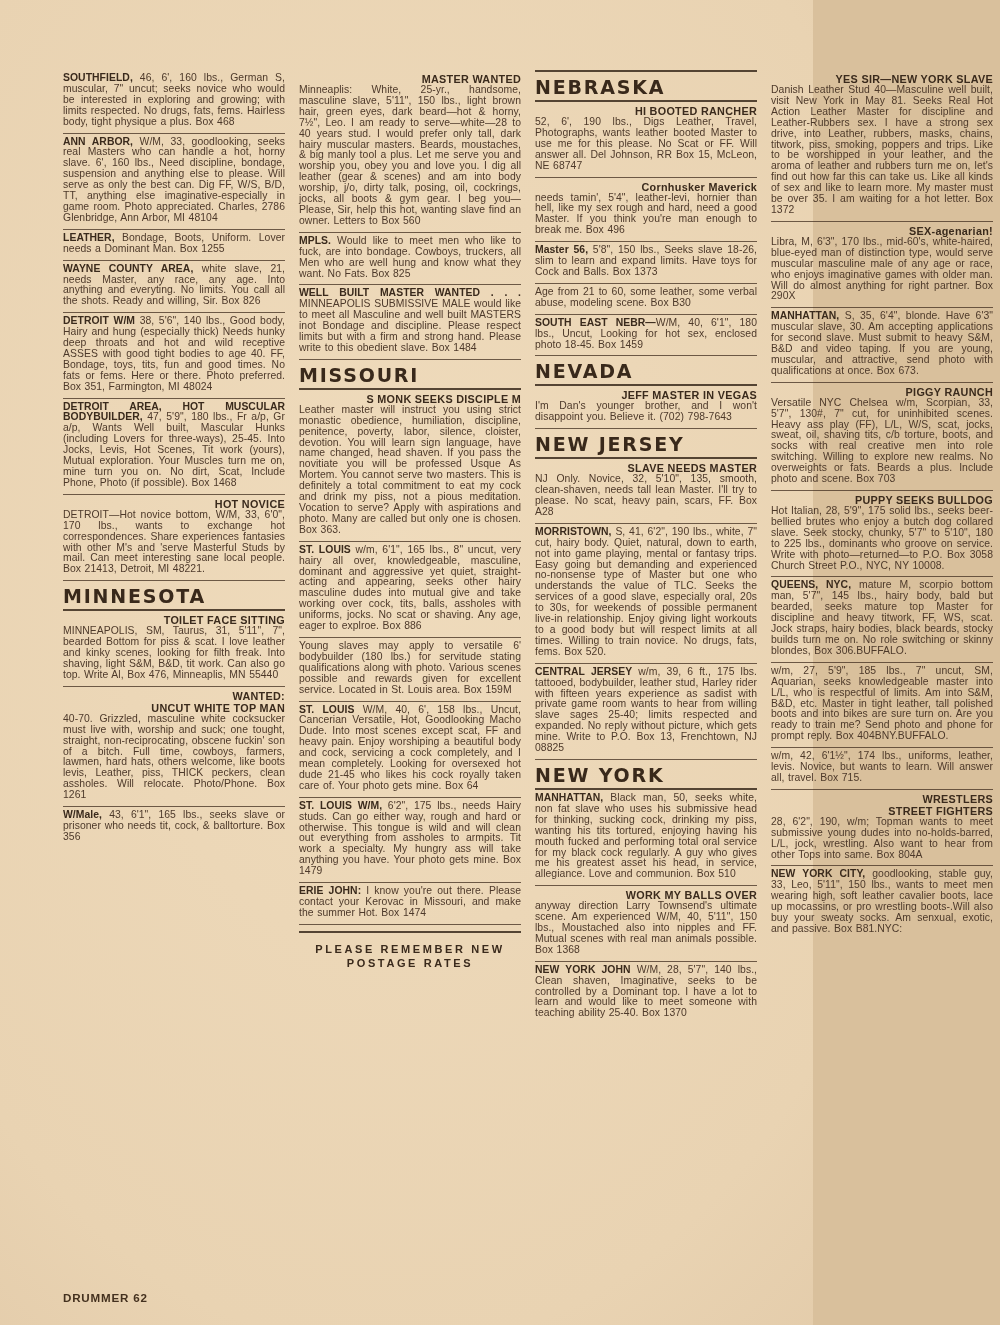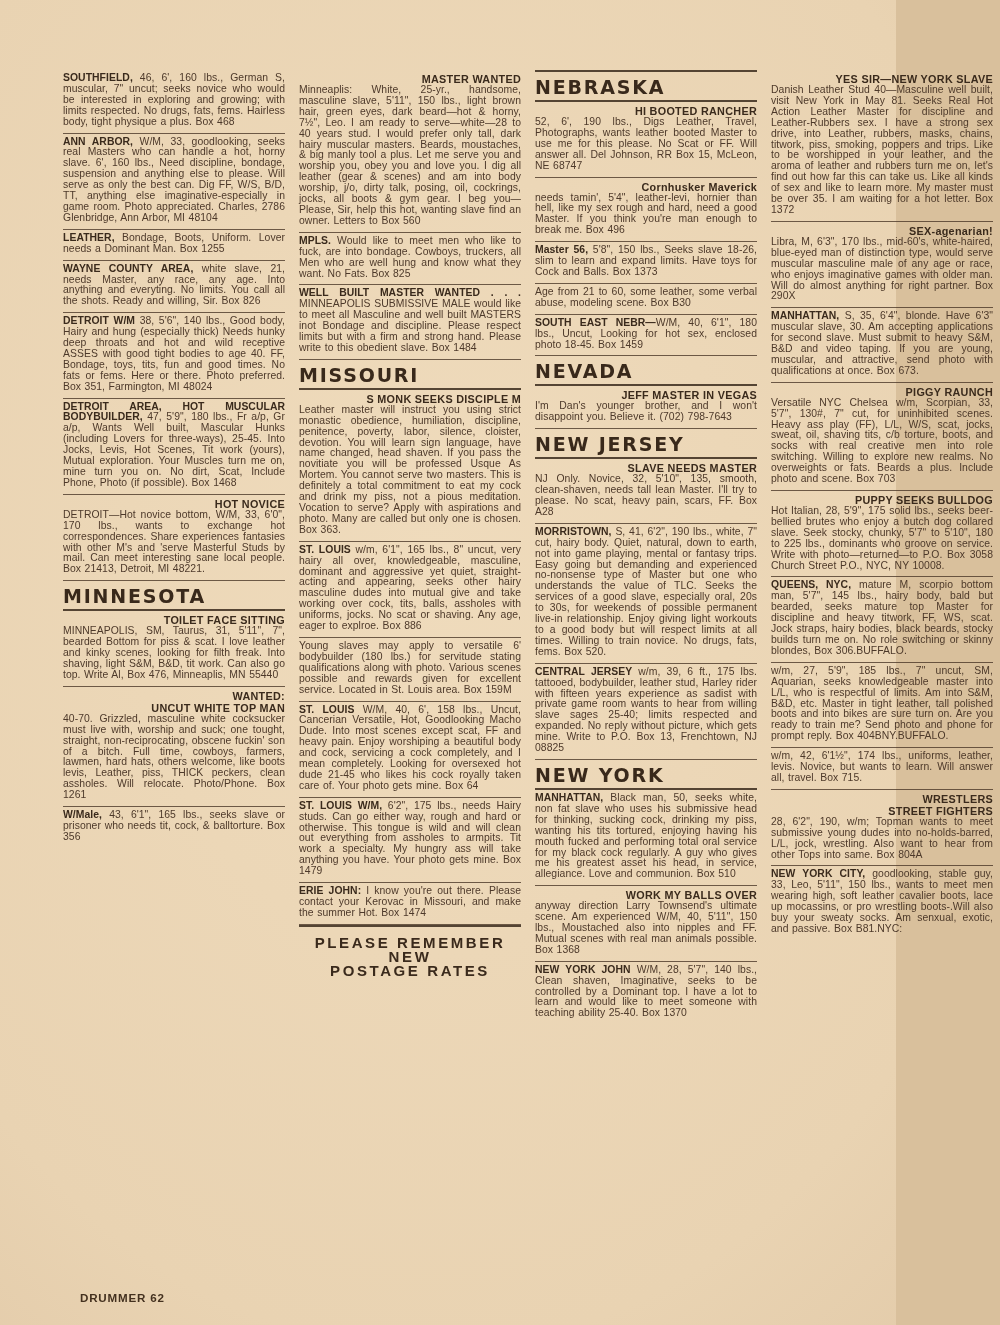--- a/index.html
+++ b/index.html
@@ -2,21 +2,21 @@
 <html><head>
 <meta charset="utf-8">
 <style>
   html,body{margin:0;padding:0}
   body{
     width:1000px;height:1325px;overflow:hidden;
     background:#d9c09c;
     font-family:"Liberation Sans","DejaVu Sans",sans-serif;
   }
   .paper{
-    position:relative;width:896px;height:1325px;
+    position:relative;width:813px;height:1325px;
     background:radial-gradient(130% 115% at 48% 42%, #efdbbc 0%, #e9d3b2 52%, #dcc2a0 86%, #ccae88 100%);
   }
   .content{position:absolute;left:63px;top:70px;right:13px}
   #columns{display:flex;gap:14px;align-items:flex-start}
   .col{flex:0 0 222px;width:222px}
   .ad{padding:3px 0 5px;border-bottom:1.6px solid rgba(72,53,37,.78)}
   .col > :last-child{border-bottom:none}
   .ad-body{
     margin:0;font-size:10.4px;line-height:10.9px;
     text-align:justify;color:#4d392a;letter-spacing:.05px;word-spacing:.6px;
@@ -27,26 +27,26 @@
     color:#3a2a1c;letter-spacing:.3px;
   }
   .state-header{padding:5px 0 2px;border-bottom:2.2px solid rgba(58,42,28,.85)}
   .state-header.top-rule{border-top:2.2px solid rgba(58,42,28,.85)}
   .state-label{
     font-weight:bold;font-size:19px;line-height:21px;
     letter-spacing:1.8px;color:#39291b;
     font-family:"DejaVu Sans","Liberation Sans",sans-serif;
   }
   .notice{
-    padding:9px 0 4px;border-top:2.4px solid rgba(58,42,28,.85);
+    margin-top:6px;padding:9px 0 4px;border-top:2.4px solid rgba(58,42,28,.85);
     text-align:center;font-weight:bold;letter-spacing:2.6px;
-    font-size:15px;line-height:14px;color:#3a2a1c;
+    font-size:11px;line-height:14px;color:#3a2a1c;
   }
   .footer{
-    position:absolute;left:80px;top:1291px;
+    position:absolute;left:63px;top:1291px;
     font-size:11.6px;font-weight:bold;letter-spacing:.8px;color:#44311f;
   }
 </style>
 </head>
 <body>
 
 <div class="paper">
   <div class="content">
     <div id="columns">
         <div class="col">

